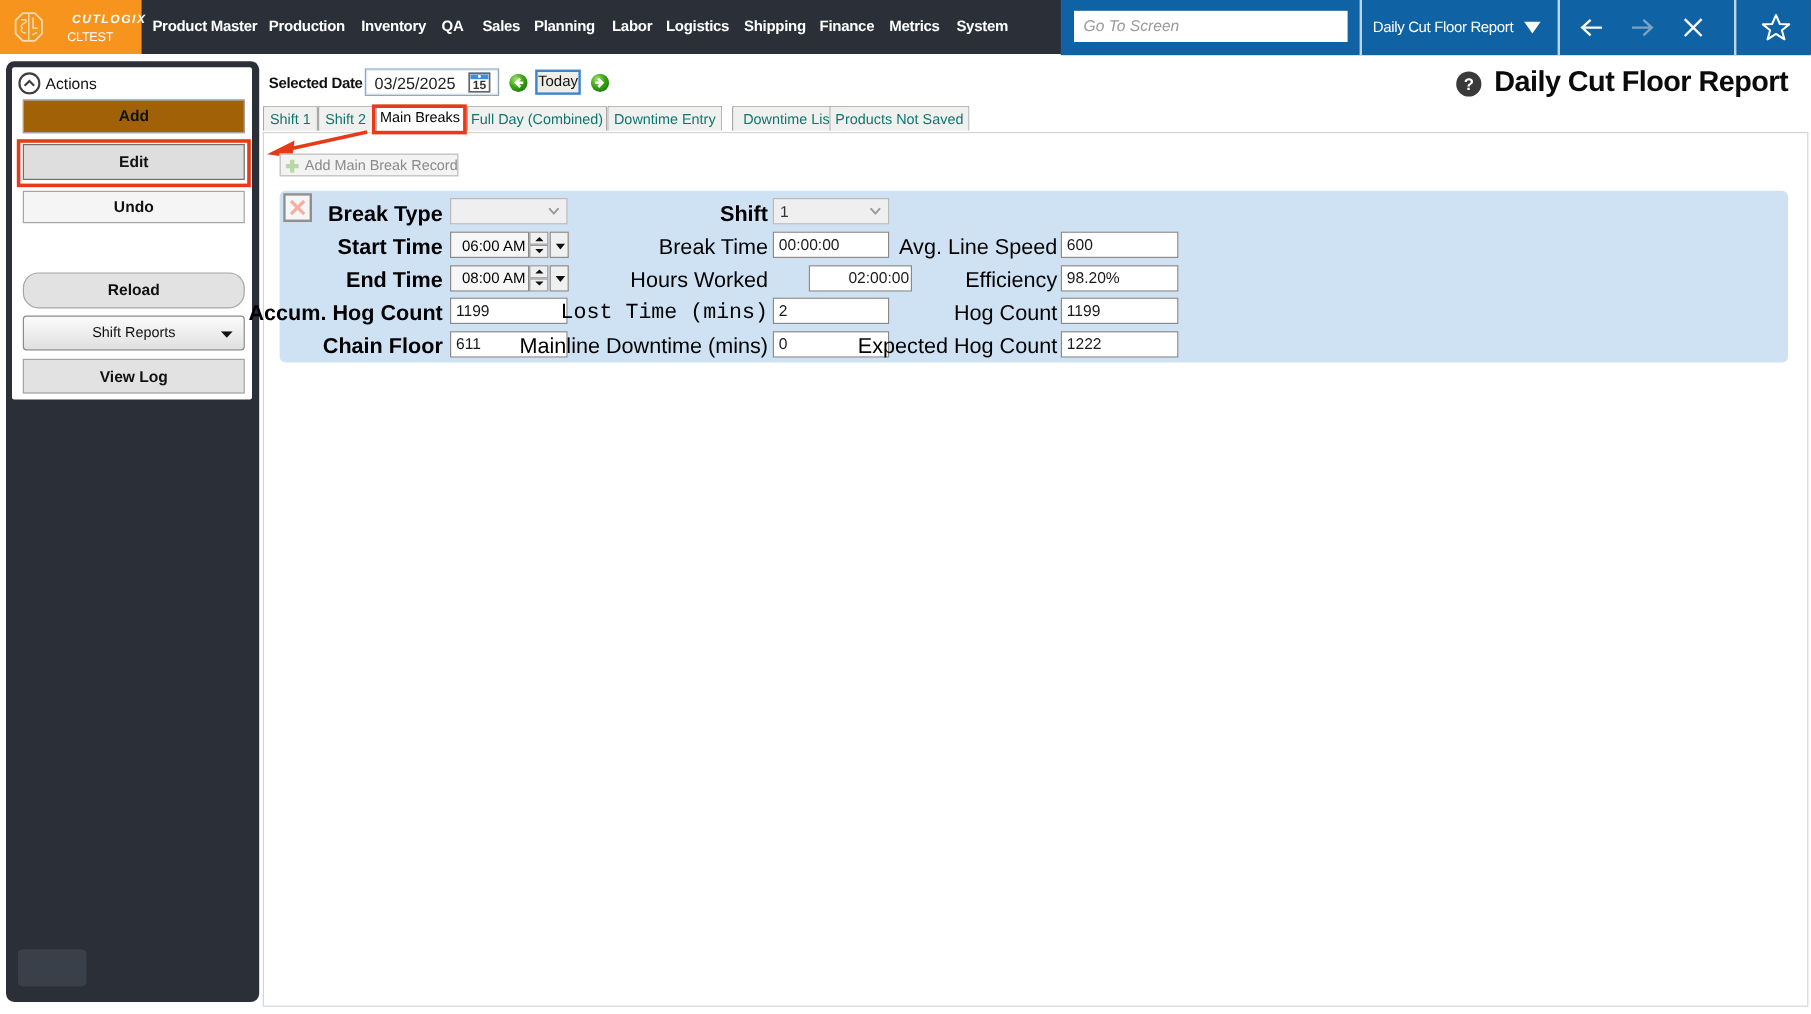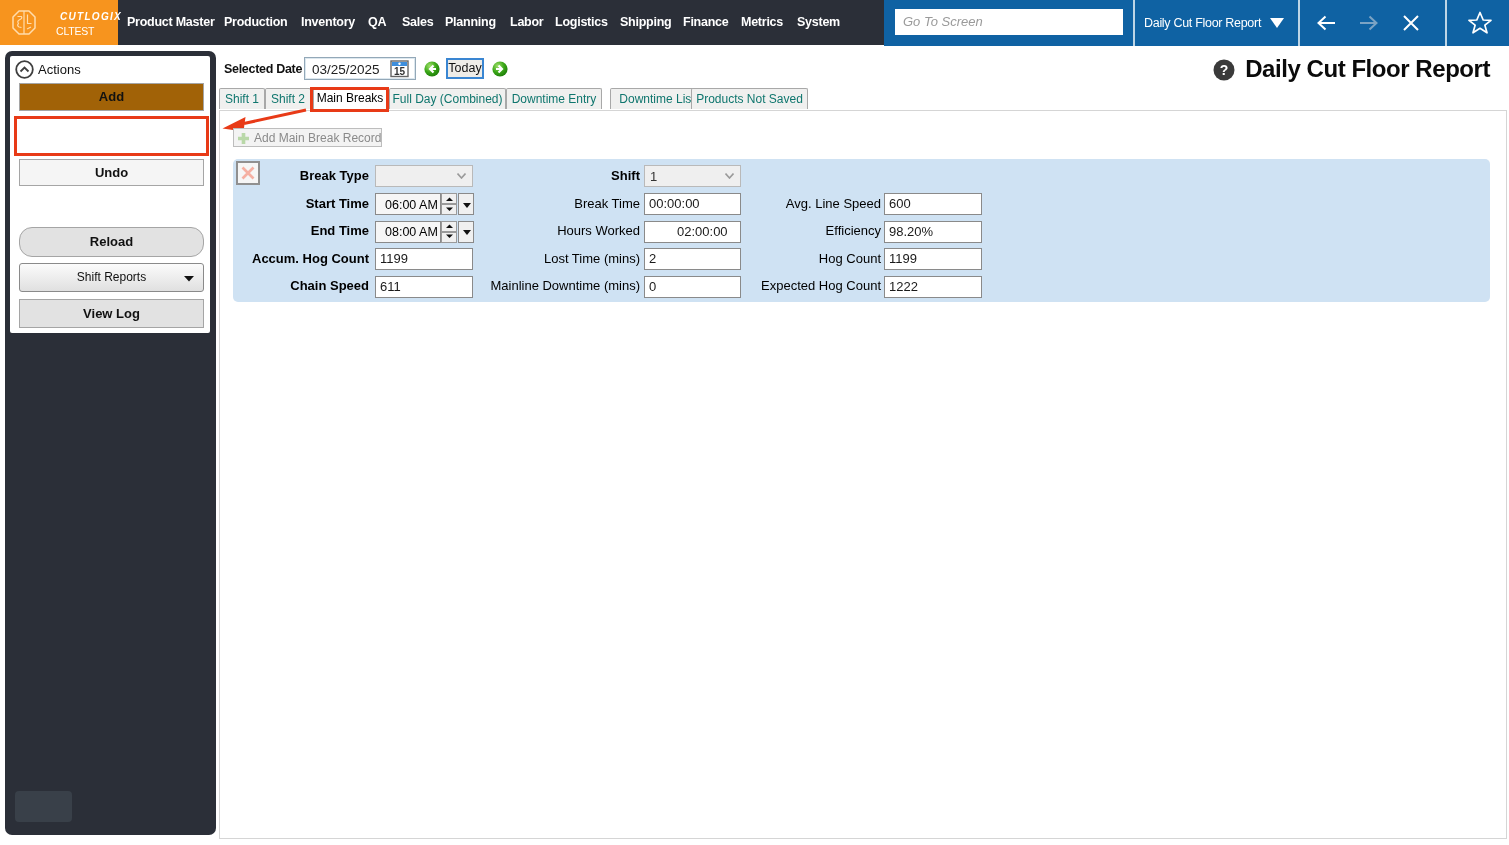--- a/index.html
+++ b/index.html
@@ -25,21 +25,21 @@
 .cline { background:#d5d5d5; }
 
 #sidebar { left:5px; top:51px; width:211px; height:784px; background:#2b2f38; border-radius:7px; }
 #sidewhite { left:5px; top:5px; width:200px; height:277px; background:#fff; border-radius:2px; }
 .sbtn { left:14px; width:185px; border:1px solid #a5a5a5; font-weight:bold; font-size:13px; color:#111; text-align:center; }
 #editbox { left:9px; top:64.5px; width:195px; height:40px; border:3.5px solid #e83a17; }
 
 #addrec { left:233px; top:128px; width:149px; height:19px; background:#f3f3f3; border:1px solid #bdbdbd; }
 #addrec span { position:absolute; left:20px; top:2px; font-size:12px; color:#8a8a8a; white-space:nowrap; }
 #bluepanel { left:233px; top:159px; width:1257px; height:143px; background:#cfe2f3; border-radius:5px; }
-.flabel { font-size:13px; color:#000; white-space:nowrap; }
+.flabel { font-size:18px; color:#000; white-space:nowrap; }
 .flabel.b { font-weight:bold; }
 .finput { background:#fff; border:1px solid #8a8a8a; font-size:13px; color:#1a1a1a; padding-left:4px; }
 .fcombo { background:#efefef; border:1px solid #b9b9b9; }
 .spinbox { border:1px solid #8a8a8a; background:#f3f3f3; }
 </style>
 </head>
 <body>
 
 <div class="abs" id="topbar"></div>
 <div class="abs" id="logo">
@@ -135,20 +135,21 @@
 
 <div class="abs" id="sidebar">
   <div class="abs" id="sidewhite"></div>
   <svg class="abs" style="left:10px;top:9px" width="19" height="19" viewBox="0 0 19 19">
     <circle cx="9.5" cy="9.5" r="8.3" fill="#fff" stroke="#3f3f3f" stroke-width="1.8"></circle>
     <path d="M5.5 11.5 L9.5 7.5 L13.5 11.5" stroke="#3f3f3f" stroke-width="1.8" fill="none"></path>
   </svg>
   <div class="abs" style="left:33px;top:11px;font-size:13px;color:#111;">Actions</div>
   <div class="abs sbtn" style="top:32px;height:28px;line-height:26px;background:#a16207;">Add</div>
   <div class="abs" id="editbox"></div>
+  <div class="abs sbtn" style="top:69px;height:30px;line-height:28px;background:#dedede;border-color:#707070;">Edit</div>
   <div class="abs sbtn" style="top:108px;height:27px;line-height:25px;background:#f5f5f5;">Undo</div>
   <div class="abs sbtn" style="top:176px;height:29.5px;line-height:27px;background:#e2e2e2;border-radius:13px;">Reload</div>
   <div class="abs sbtn" style="top:247.5px;height:29.5px;line-height:27px;background:#e2e2e2;">View Log</div>
   <div class="abs sbtn" style="top:212px;height:29px;line-height:27px;background:linear-gradient(#fbfbfb,#e0e0e0);border-radius:3px;border-color:#8a8a8a;font-weight:normal;font-size:12px;">Shift Reports
     <svg class="abs" style="right:9px;top:12px" width="10" height="6">
         <path d="M0 0 L10 0 L5 5.5 Z" fill="#111"></path>
       </svg>
   </div>
   <div class="abs" style="left:10px;top:740px;width:57px;height:31px;background:#394049;border-radius:4px;"></div>
 </div>
@@ -219,29 +220,29 @@
       <path d="M0 4 L3.5 0.5 L7 4 Z" fill="#111"></path>
       <path d="M0 10.5 L7 10.5 L3.5 14 Z" fill="#111"></path>
     </svg>
 </div>
 <div class="abs spinbox" style="left:458px;top:220.5px;width:15.5px;height:22px;background:#f0f0f0;">
   <svg class="abs" style="left:3.5px;top:8.5px" width="8" height="6">
       <path d="M0 0 L8 0 L4 5 Z" fill="#111"></path>
     </svg>
 </div>
 <div class="abs flabel" style="right:869px;top:223px;">Hours Worked</div>
-<div class="abs finput" style="left:644px;top:220.5px;width:97px;height:22px;line-height:20px;padding-left:32px;">02:00:00</div>
+<div class="abs finput" style="left:674px;top:220.5px;width:86px;height:22px;line-height:20px;padding-left:32px;">02:00:00</div>
 <div class="abs flabel" style="right:628px;top:223px;">Efficiency</div>
 <div class="abs finput" style="left:884px;top:220.5px;width:98px;height:22px;line-height:20px;">98.20%</div>
 
 <div class="abs flabel b" style="right:1140px;top:250.5px;">Accum. Hog Count</div>
 <div class="abs finput" style="left:375px;top:248px;width:98px;height:22px;line-height:20px;">1199</div>
-<div class="abs flabel" style="right:869px;top:250.5px;">Lost Time (mins)</div>
+<div class="abs flabel" style="right:869px;top:250.5px;font-family:Liberation Mono, monospace;">Lost Time (mins)</div>
 <div class="abs finput" style="left:644px;top:248px;width:97px;height:22px;line-height:20px;">2</div>
 <div class="abs flabel" style="right:628px;top:250.5px;">Hog Count</div>
 <div class="abs finput" style="left:884px;top:248px;width:98px;height:22px;line-height:20px;">1199</div>
 
-<div class="abs flabel b" style="right:1140px;top:278px;">Chain Speed</div>
+<div class="abs flabel b" style="right:1140px;top:278px;">Chain Floor</div>
 <div class="abs finput" style="left:375px;top:275.5px;width:98px;height:22px;line-height:20px;">611</div>
 <div class="abs flabel" style="right:869px;top:278px;">Mainline Downtime (mins)</div>
 <div class="abs finput" style="left:644px;top:275.5px;width:97px;height:22px;line-height:20px;">0</div>
 <div class="abs flabel" style="right:628px;top:278px;">Expected Hog Count</div>
 <div class="abs finput" style="left:884px;top:275.5px;width:98px;height:22px;line-height:20px;">1222</div>
 
 </body></html>

